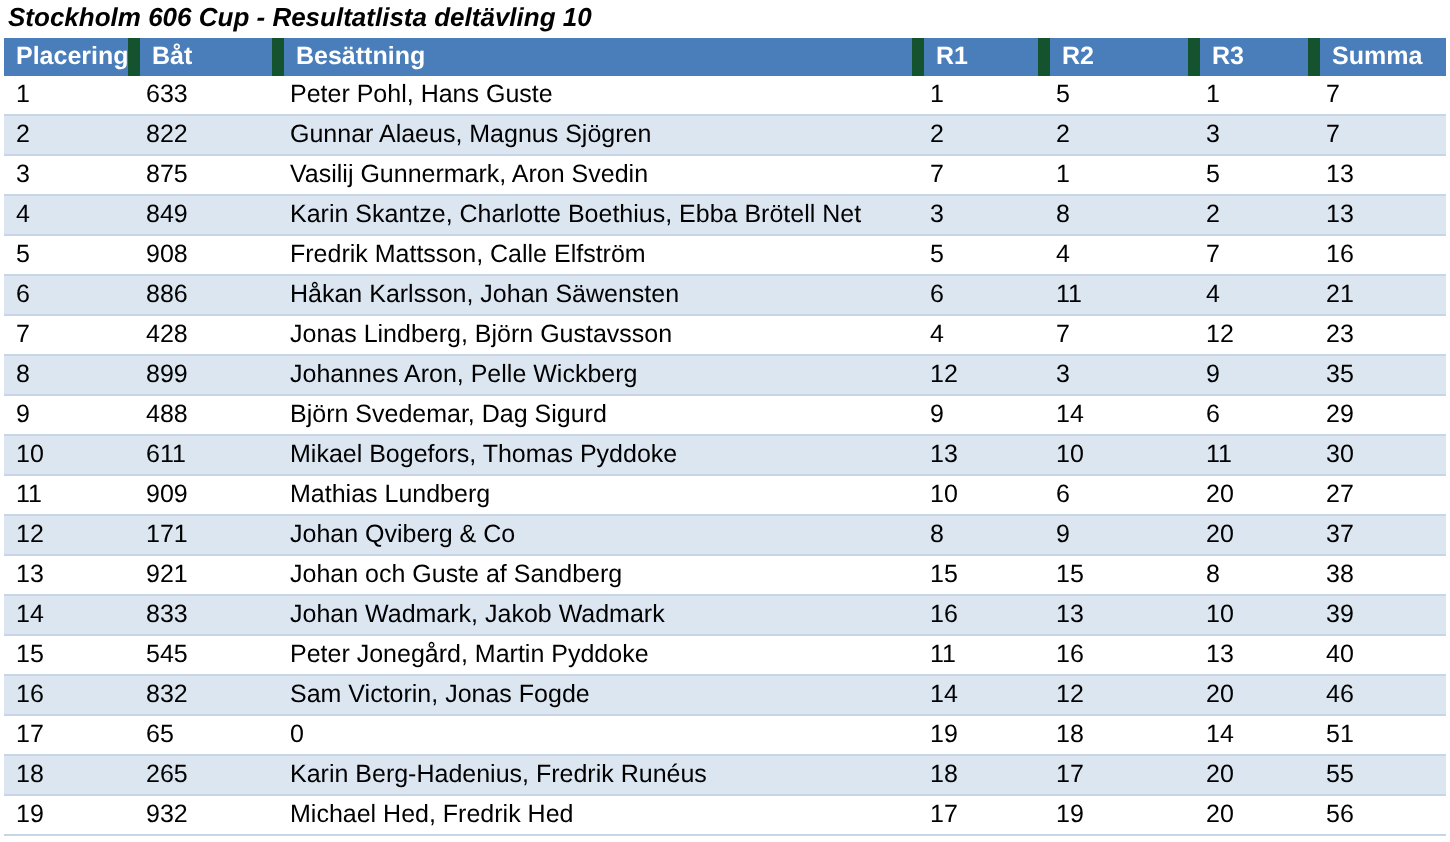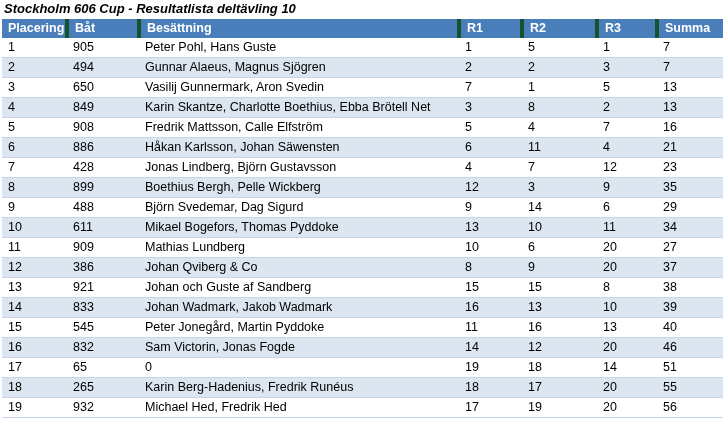--- a/index.html
+++ b/index.html
@@ -41,21 +41,21 @@
     padding: 0 0 0 6px;
     height: 19px;
     line-height: 19px;
     overflow: hidden;
     white-space: nowrap;
   }
   table.results thead th {
     background: #4a7ebb;
     color: #ffffff;
     font-weight: bold;
-    border-right: 4px solid #14532d;
+    border-right: 6px solid #14532d;
   }
   table.results thead th:last-child {
     border-right: none;
     margin-top: 36px;
   }
   table.results tbody td {
     color: #000000;
     background: #ffffff;
     border-bottom: 1px solid #c8d5e6;
   }
@@ -95,39 +95,39 @@
         <th>Besättning</th>
         <th>R1</th>
         <th>R2</th>
         <th>R3</th>
         <th>Summa</th>
       </tr>
     </thead>
     <tbody id="results-body">
         <tr>
           <td>1</td>
-          <td>905</td>
+          <td>633</td>
           <td>Peter Pohl, Hans Guste</td>
           <td>1</td>
           <td>5</td>
           <td>1</td>
           <td>7</td>
         </tr>
         <tr class="alt">
           <td>2</td>
-          <td>494</td>
+          <td>822</td>
           <td>Gunnar Alaeus, Magnus Sjögren</td>
           <td>2</td>
           <td>2</td>
           <td>3</td>
           <td>7</td>
         </tr>
         <tr>
           <td>3</td>
-          <td>650</td>
+          <td>875</td>
           <td>Vasilij Gunnermark, Aron Svedin</td>
           <td>7</td>
           <td>1</td>
           <td>5</td>
           <td>13</td>
         </tr>
         <tr class="alt">
           <td>4</td>
           <td>849</td>
           <td>Karin Skantze, Charlotte Boethius, Ebba Brötell Net</td>
@@ -159,21 +159,21 @@
           <td>428</td>
           <td>Jonas Lindberg, Björn Gustavsson</td>
           <td>4</td>
           <td>7</td>
           <td>12</td>
           <td>23</td>
         </tr>
         <tr class="alt">
           <td>8</td>
           <td>899</td>
-          <td>Boethius Bergh, Pelle Wickberg</td>
+          <td>Johannes Aron, Pelle Wickberg</td>
           <td>12</td>
           <td>3</td>
           <td>9</td>
           <td>35</td>
         </tr>
         <tr>
           <td>9</td>
           <td>488</td>
           <td>Björn Svedemar, Dag Sigurd</td>
           <td>9</td>
@@ -181,34 +181,34 @@
           <td>6</td>
           <td>29</td>
         </tr>
         <tr class="alt">
           <td>10</td>
           <td>611</td>
           <td>Mikael Bogefors, Thomas Pyddoke</td>
           <td>13</td>
           <td>10</td>
           <td>11</td>
-          <td>34</td>
+          <td>30</td>
         </tr>
         <tr>
           <td>11</td>
           <td>909</td>
           <td>Mathias Lundberg</td>
           <td>10</td>
           <td>6</td>
           <td>20</td>
           <td>27</td>
         </tr>
         <tr class="alt">
           <td>12</td>
-          <td>386</td>
+          <td>171</td>
           <td>Johan Qviberg &amp; Co</td>
           <td>8</td>
           <td>9</td>
           <td>20</td>
           <td>37</td>
         </tr>
         <tr>
           <td>13</td>
           <td>921</td>
           <td>Johan och Guste af Sandberg</td>

